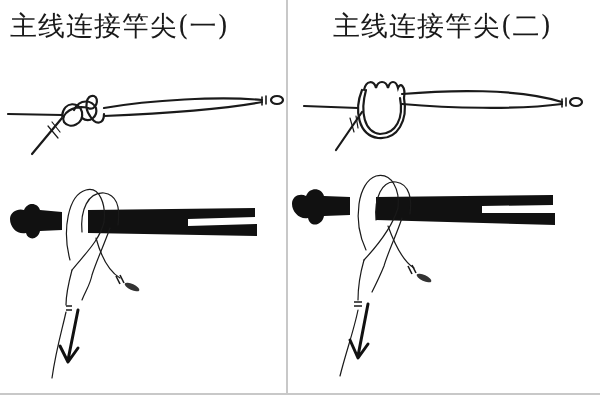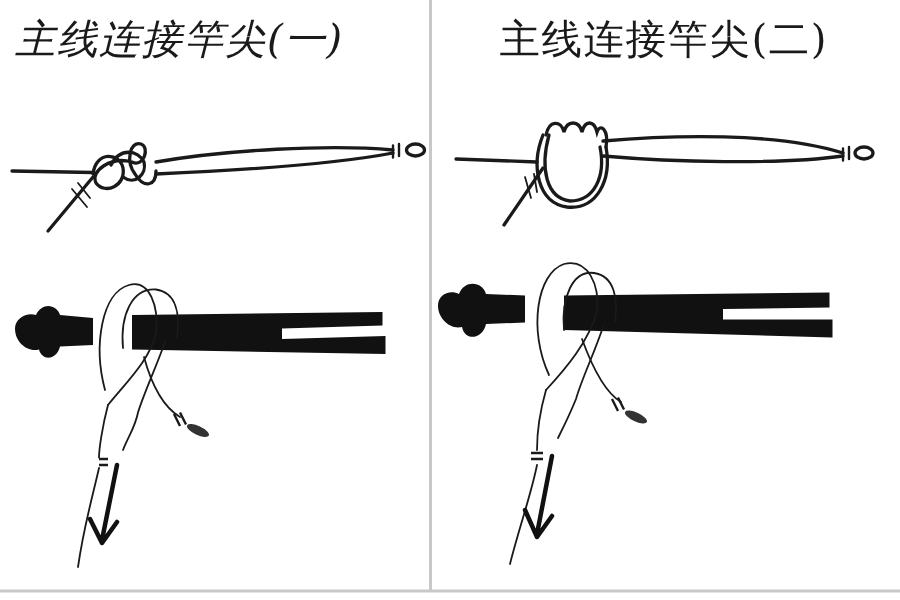--- a/index.html
+++ b/index.html
@@ -1,18 +1,18 @@
 <!DOCTYPE html>
 <html><head>
 <meta charset="utf-8">
 <style>
   html, body { margin:0; padding:0; background:#ffffff; }
   body { width:600px; height:400px; position:relative; overflow:hidden; font-family:"DejaVu Serif", serif; }
   .panel { position:absolute; top:0; height:394px; background:#fff; }
-  .panel.left { left:0; width:330px;font-style:italic; }
+  .panel.left { left:0; width:330px; }
   .panel.right { left:288px; width:260px; }
   .divider { position:absolute; left:286px; top:0; width:2px; height:394px; background:#c8c8c8; }
   .bottom-line { position:absolute; left:0; top:393px; width:600px; height:2px; background:#c8c8c8; }
   .title { position:absolute; top:8px; font-size:27px; letter-spacing:1px; color:#1a1a1a; white-space:nowrap; font-weight:normal; }
   .panel.left .title { left:10px; }
   .panel.right .title { left:45px; }
   svg { position:absolute; left:0; top:0; }
 </style>
 </head>
 <body>

